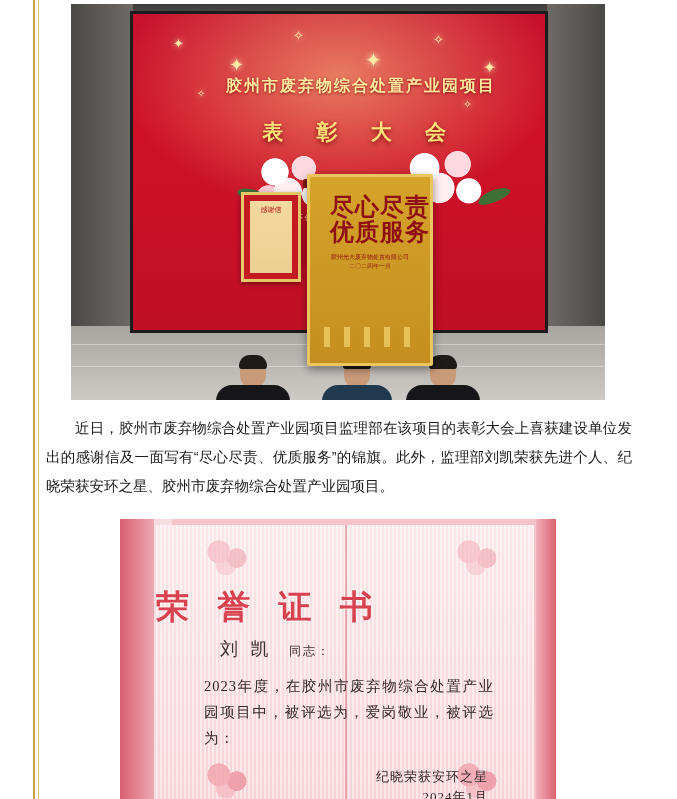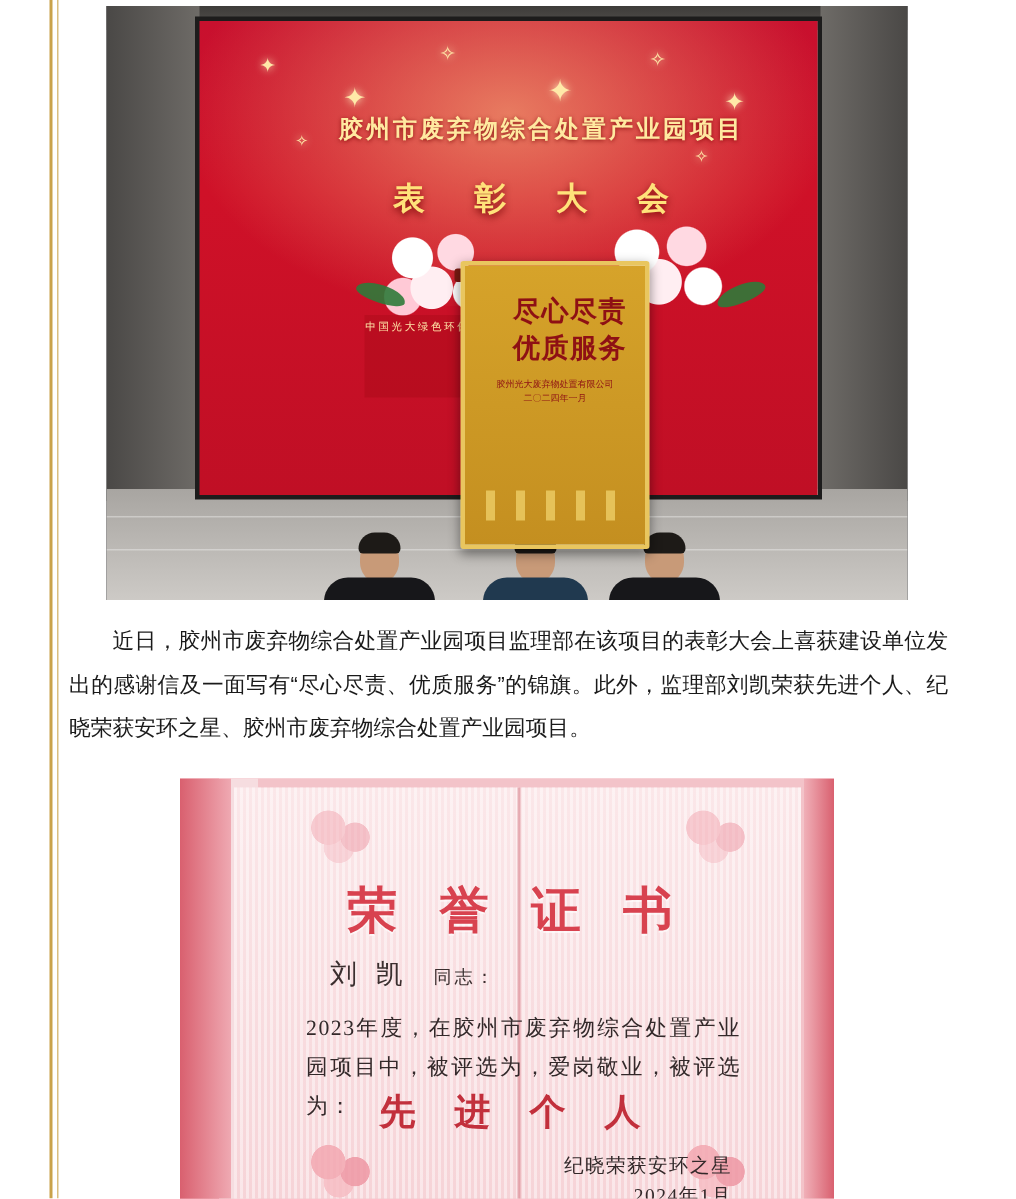--- a/index.html
+++ b/index.html
@@ -226,21 +226,21 @@
     border: 3px solid #e9c65f;
     border-radius: 2px;
     box-shadow: 0 3px 8px rgba(0,0,0,.45);
     text-align: center;
     overflow: hidden;
   }
   .pennant .ptext {
     color: #8e1014;
     font-family: "Liberation Serif", serif;
     font-weight: bold;
-    font-size: 18px;
+    font-size: 24px;
     line-height: 25px;
     letter-spacing: 1px;
     margin-top: 18px;
     padding-left: 20px;
   }
   .pennant .psub {
     color: #8e1014;
     font-size: 6px;
     line-height: 9px;
     margin-top: 8px;
@@ -302,21 +302,21 @@
       linear-gradient(to bottom,#fbe7e9,#f6d3d7);
   }
   .cert-seam {
     position: absolute;
     left: 50%; top: 0; width: 2px; height: 100%;
     background: rgba(214,120,132,.55);
   }
   .cert-title {
     position: absolute;
     left: 0; right: 0; top: 60px;
-    text-align: center;
+    text-align: left;
     font-family: "Liberation Serif", serif;
     font-size: 33px;
     font-weight: bold;
     letter-spacing: 10px;
     color: #d8424f;
     text-shadow: 0 1px 0 rgba(255,255,255,.6);
   }
   .cert-name {
     position: absolute;
     left: 64px; top: 112px;
@@ -431,20 +431,23 @@
 
       </div>
       <div class="person p3">
         <div class="head">
             <div class="hair"></div>
           </div>
         <div class="body-coat"></div>
 
       </div>
 
+      <div class="plaque">
+        <div class="inner">感谢信</div>
+      </div>
 
       <div class="pennant-bar"></div>
       <div class="pennant">
         <div class="ptext" style="white-space:pre-line;">尽心尽责
 优质服务</div>
         <div class="psub" style="white-space:pre-line;">胶州光大废弃物处置有限公司
 二〇二四年一月</div>
         <div class="tassel" style="left:14px;"></div>
         <div class="tassel" style="left:34px;"></div>
         <div class="tassel" style="left:54px;"></div>
@@ -468,21 +471,20 @@
 
         <div class="cert-title">荣 誉 证 书</div>
 
         <div class="cert-name">
           <span>刘 凯</span>
           <span style="font-size:12px;letter-spacing:2px;margin-left:8px;">同志：</span>
         </div>
 
         <div class="cert-body">2023年度，在胶州市废弃物综合处置产业园项目中，被评选为，爱岗敬业，被评选为：</div>
 
-        <div class="cert-award">先 进 个 人</div>
 
         <div class="cert-sign">
           <div>纪晓荣获安环之星</div>
           <div>2024年1月</div>
         </div>
       </div>
     </div>
 
   </div>
 </div>

